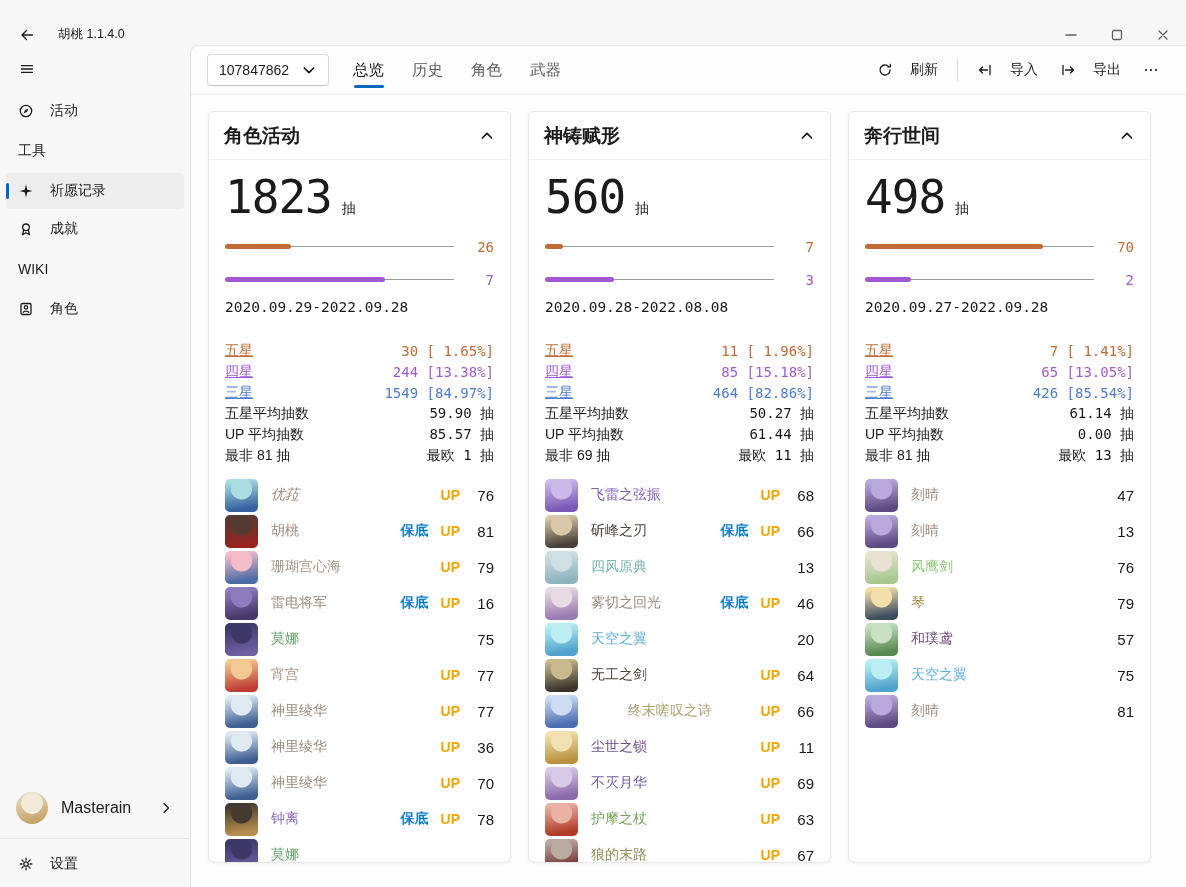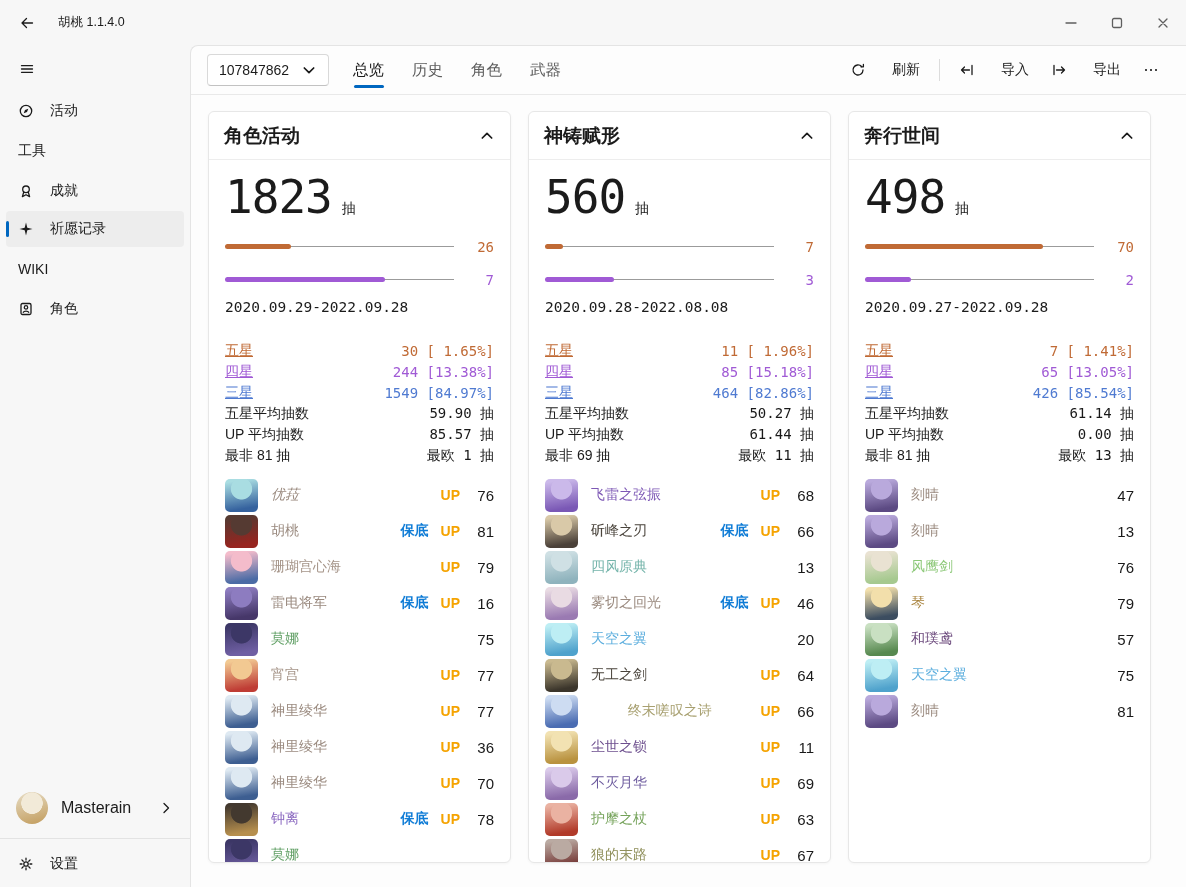--- a/index.html
+++ b/index.html
@@ -1,20 +1,20 @@
 <!DOCTYPE html>
 <html style="--accent: #0067c0;"><head>
 <meta charset="utf-8">
 <style>
   * { margin:0; padding:0; box-sizing:border-box; }
   html,body { width:1186px; height:887px; overflow:hidden;
     font-family:"Liberation Sans","DejaVu Sans",sans-serif; background:#f7f7f7; color:#1b1b1b; }
 
   
-  .titlebar { position:absolute; top:0; left:0; width:100%; height:45px; display:flex; align-items:center;justify-content:flex-end; }
+  .titlebar { position:absolute; top:12px; left:0; width:100%; height:45px; display:flex; align-items:center;justify-content:flex-end; }
   .back-btn { width:38px; height:32px; margin-left:8px; display:flex; align-items:center; justify-content:center; border-radius:4px; cursor:pointer; }
   .app-title { font-size:12.5px; margin-left:12px; }
   .win-controls { margin-left:auto; display:flex; height:45px; }
   .win-btn { width:46px; height:45px; display:flex; align-items:center; justify-content:center; cursor:pointer; }
 
   
   .sidebar { position:absolute; top:45px; left:0; width:190px; bottom:0; display:flex; flex-direction:column; }
   .hamburger { width:38px; height:32px; margin:8px 0 6px 8px; display:flex; align-items:center; justify-content:center; border-radius:4px; cursor:pointer; }
   .nav { padding:0 6px; }
   .nav-item { height:36px; margin:2px 0; border-radius:4px; display:flex; align-items:center; padding-left:10px; position:relative; cursor:pointer; }
@@ -35,21 +35,21 @@
   .main { position:absolute; top:45px; left:190px; right:0; bottom:0; background:#fdfdfd;
     border-top:1px solid #e4e4e4; border-left:1px solid #e4e4e4; border-top-left-radius:8px; overflow:hidden; }
   .main-header { height:49px; display:flex; align-items:center; padding:0 16px; border-bottom:1px solid #e9e9e9; }
   .account-box { height:32px; border:1px solid #d9d9d9; border-bottom-color:#c2c2c2; border-radius:4px; background:#fff;
     display:flex; align-items:center; padding:0 11px; gap:12px; font-size:14px; cursor:pointer; }
   .tabs { display:flex; margin-left:24px; gap:28px; align-self:stretch; }
   .tab { position:relative; display:flex; align-items:center; font-size:15.5px; color:#5d5d5d; cursor:pointer; }
   .tab.active { color:#191919; }
   .tab.active::after { content:''; position:absolute; bottom:6px; left:50%; transform:translateX(-50%); width:30px; height:3px; border-radius:2px; background:var(--accent,#0067c0); }
   .actions { margin-left:auto; display:flex; align-items:center; }
-  .action-btn { display:flex; align-items:center; gap:26px; font-size:14px; padding:6px 11px; border-radius:4px; cursor:pointer; }
+  .action-btn { display:flex; align-items:center; gap:17px; font-size:14px; padding:6px 11px; border-radius:4px; cursor:pointer; }
   .action-divider { width:1px; height:22px; background:#dcdcdc; margin:0 8px; }
 
   
   .content { position:absolute; top:49px; left:0; right:0; bottom:0; padding:16px 0 0 17px; display:flex; gap:17px; }
   .card { width:303px; height:752px; background:#fff; border:1px solid #e7e7e7; border-radius:6px;
     box-shadow:0 1px 3px rgba(0,0,0,.04); overflow:hidden; flex:none; }
   .card-header { height:48px; display:flex; align-items:center; justify-content:space-between; padding:0 15px; border-bottom:1px solid #ededed; cursor:pointer; }
   .card-title { font-size:19px; font-weight:700; }
   .card-body { padding:10px 16px 0; }
   .big-row { display:flex; align-items:baseline; }
@@ -122,36 +122,36 @@
       <div class="nav-item">
         <span class="nav-icon">
           <svg width="16" height="16" viewBox="0 0 16 16" fill="none" stroke="#1b1b1b" stroke-width="1.3" stroke-linecap="round" stroke-linejoin="round">
             <circle cx="8" cy="8" r="5.7"></circle>
             <path d="M10.3 5.7 9 9l-3.3 1.3L7 7z" fill="#1b1b1b" stroke="none"></path>
           </svg>
         </span>
         <span class="nav-label">活动</span>
       </div>
       <div class="nav-section">工具</div>
+      <div class="nav-item selected">
+        <span class="nav-icon">
+          <svg width="16" height="16" viewBox="0 0 16 16" fill="none" stroke="#1b1b1b" stroke-width="1.3" stroke-linecap="round" stroke-linejoin="round">
+            <path d="M8 1.5 9.3 6.7 14.5 8 9.3 9.3 8 14.5 6.7 9.3 1.5 8l5.2-1.3z" fill="#1b1b1b" stroke="none"></path>
+          </svg>
+        </span>
+        <span class="nav-label">祈愿记录</span>
+      </div>
       <div class="nav-item">
         <span class="nav-icon">
           <svg width="16" height="16" viewBox="0 0 16 16" fill="none" stroke="#1b1b1b" stroke-width="1.3" stroke-linecap="round" stroke-linejoin="round">
             <circle cx="8" cy="6.3" r="3.3"></circle>
             <path d="M5.7 9.2 4.4 13.6 8 11.7l3.6 1.9-1.3-4.4"></path>
           </svg>
         </span>
         <span class="nav-label">成就</span>
-      </div>
-      <div class="nav-item selected">
-        <span class="nav-icon">
-          <svg width="16" height="16" viewBox="0 0 16 16" fill="none" stroke="#1b1b1b" stroke-width="1.3" stroke-linecap="round" stroke-linejoin="round">
-            <path d="M8 1.5 9.3 6.7 14.5 8 9.3 9.3 8 14.5 6.7 9.3 1.5 8l5.2-1.3z" fill="#1b1b1b" stroke="none"></path>
-          </svg>
-        </span>
-        <span class="nav-label">祈愿记录</span>
       </div>
       <div class="nav-section">WIKI</div>
       <div class="nav-item">
         <span class="nav-icon">
           <svg width="16" height="16" viewBox="0 0 16 16" fill="none" stroke="#1b1b1b" stroke-width="1.3" stroke-linecap="round" stroke-linejoin="round">
             <rect x="3" y="2.5" width="10" height="11" rx="1.5"></rect>
             <circle cx="8" cy="6.4" r="1.7"></circle>
             <path d="M5.3 11.3c.7-1.7 4.7-1.7 5.4 0"></path>
           </svg>
         </span>

